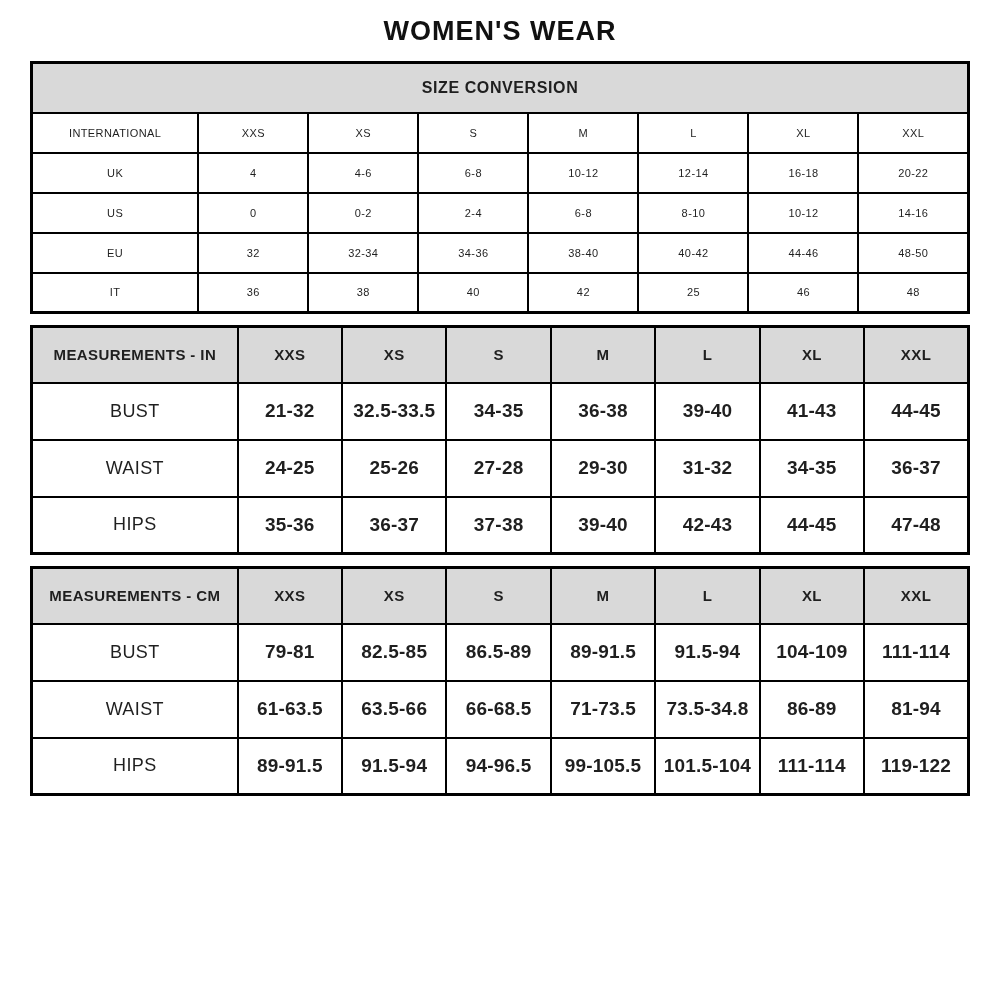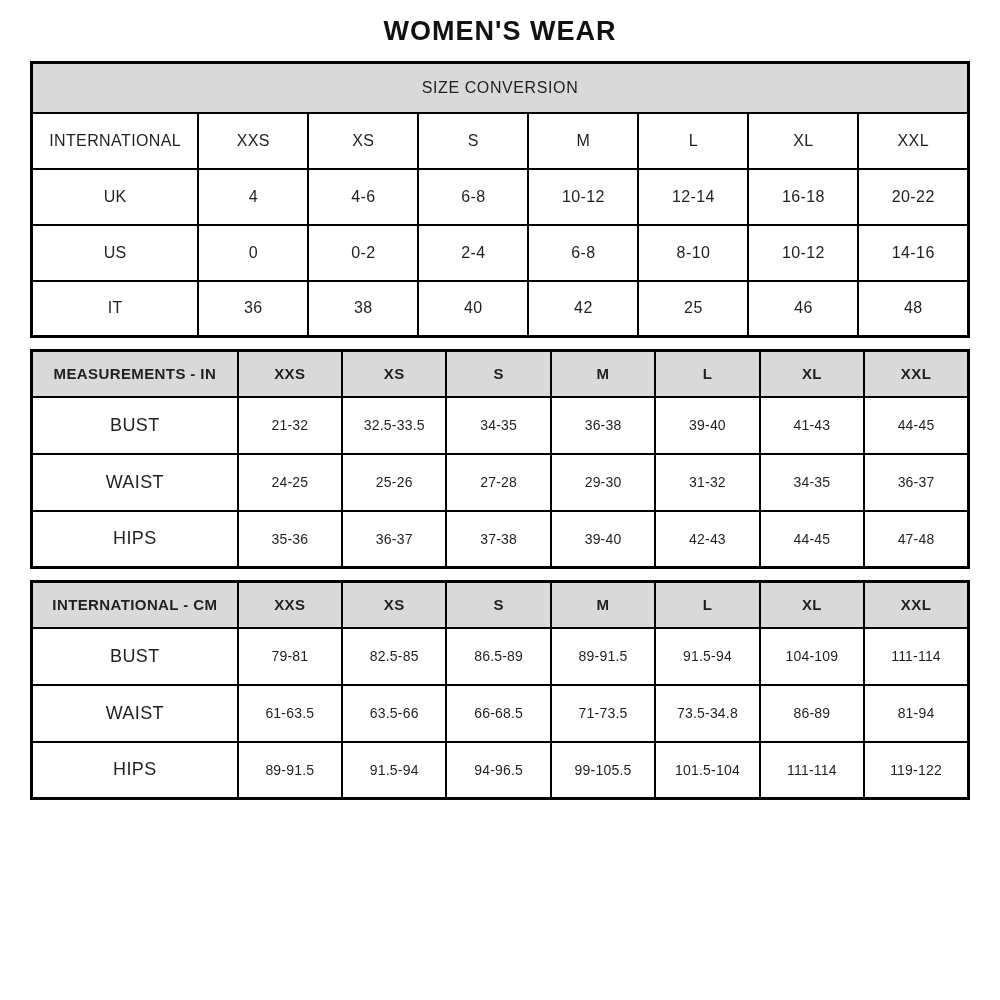--- a/index.html
+++ b/index.html
@@ -33,40 +33,40 @@
     border: 2px solid #000000;
     text-align: center;
     vertical-align: middle;
   }
   
   .t1 col.first { width: 17.8%; }
   .t1 td.banner {
     background: #d9d9d9;
     height: 50px;
     font-size: 16px;
-    font-weight: 400;
+    font-weight: 700;
     letter-spacing: 0.6px;
   }
   .t1 tr.hdr-plain td {
     background: #ffffff;
     font-weight: 400;
   }
-  .t1 td { height: 56px; font-size: 16px; font-weight: 400; letter-spacing: 0.4px; }
+  .t1 td { height: 40px; font-size: 11px; font-weight: 400; letter-spacing: 0.4px; }
   
   .t23 col.first { width: 22%; }
   .t23 tr.hdr-gray td {
     background: #d9d9d9;
-    height: 46px;
+    height: 56px;
     font-size: 15px;
     font-weight: 700;
     letter-spacing: 0.4px;
   }
   .t23 td { height: 57px; }
   .t23 td.row-label { font-size: 18px; font-weight: 400; letter-spacing: 0.4px; }
-  .t23 td.cell { font-size: 14px; font-weight: 400; letter-spacing: 0.2px; }
+  .t23 td.cell { font-size: 19px; font-weight: 700; letter-spacing: 0.2px; }
 </style>
 </head>
 <body>
 
 <div class="page">
 
   <div class="title">WOMEN'S WEAR</div>
 
   <table class="tbl t1">
     <colgroup>
@@ -109,20 +109,30 @@
           <td class="row-label">US</td>
           <td class="cell">0</td>
           <td class="cell">0-2</td>
           <td class="cell">2-4</td>
           <td class="cell">6-8</td>
           <td class="cell">8-10</td>
           <td class="cell">10-12</td>
           <td class="cell">14-16</td>
         </tr>
         <tr>
+          <td class="row-label">EU</td>
+          <td class="cell">32</td>
+          <td class="cell">32-34</td>
+          <td class="cell">34-36</td>
+          <td class="cell">38-40</td>
+          <td class="cell">40-42</td>
+          <td class="cell">44-46</td>
+          <td class="cell">48-50</td>
+        </tr>
+        <tr>
           <td class="row-label">IT</td>
           <td class="cell">36</td>
           <td class="cell">38</td>
           <td class="cell">40</td>
           <td class="cell">42</td>
           <td class="cell">25</td>
           <td class="cell">46</td>
           <td class="cell">48</td>
         </tr>
       </tbody>
@@ -191,21 +201,21 @@
         <col>
         <col>
         <col>
         <col>
         <col>
         <col>
         <col>
     </colgroup>
     <tbody>
       <tr class="hdr-gray">
-        <td>INTERNATIONAL - CM</td>
+        <td>MEASUREMENTS - CM</td>
         <td>XXS</td>
         <td>XS</td>
         <td>S</td>
         <td>M</td>
         <td>L</td>
         <td>XL</td>
         <td>XXL</td>
       </tr>
     </tbody>
     <tbody>

